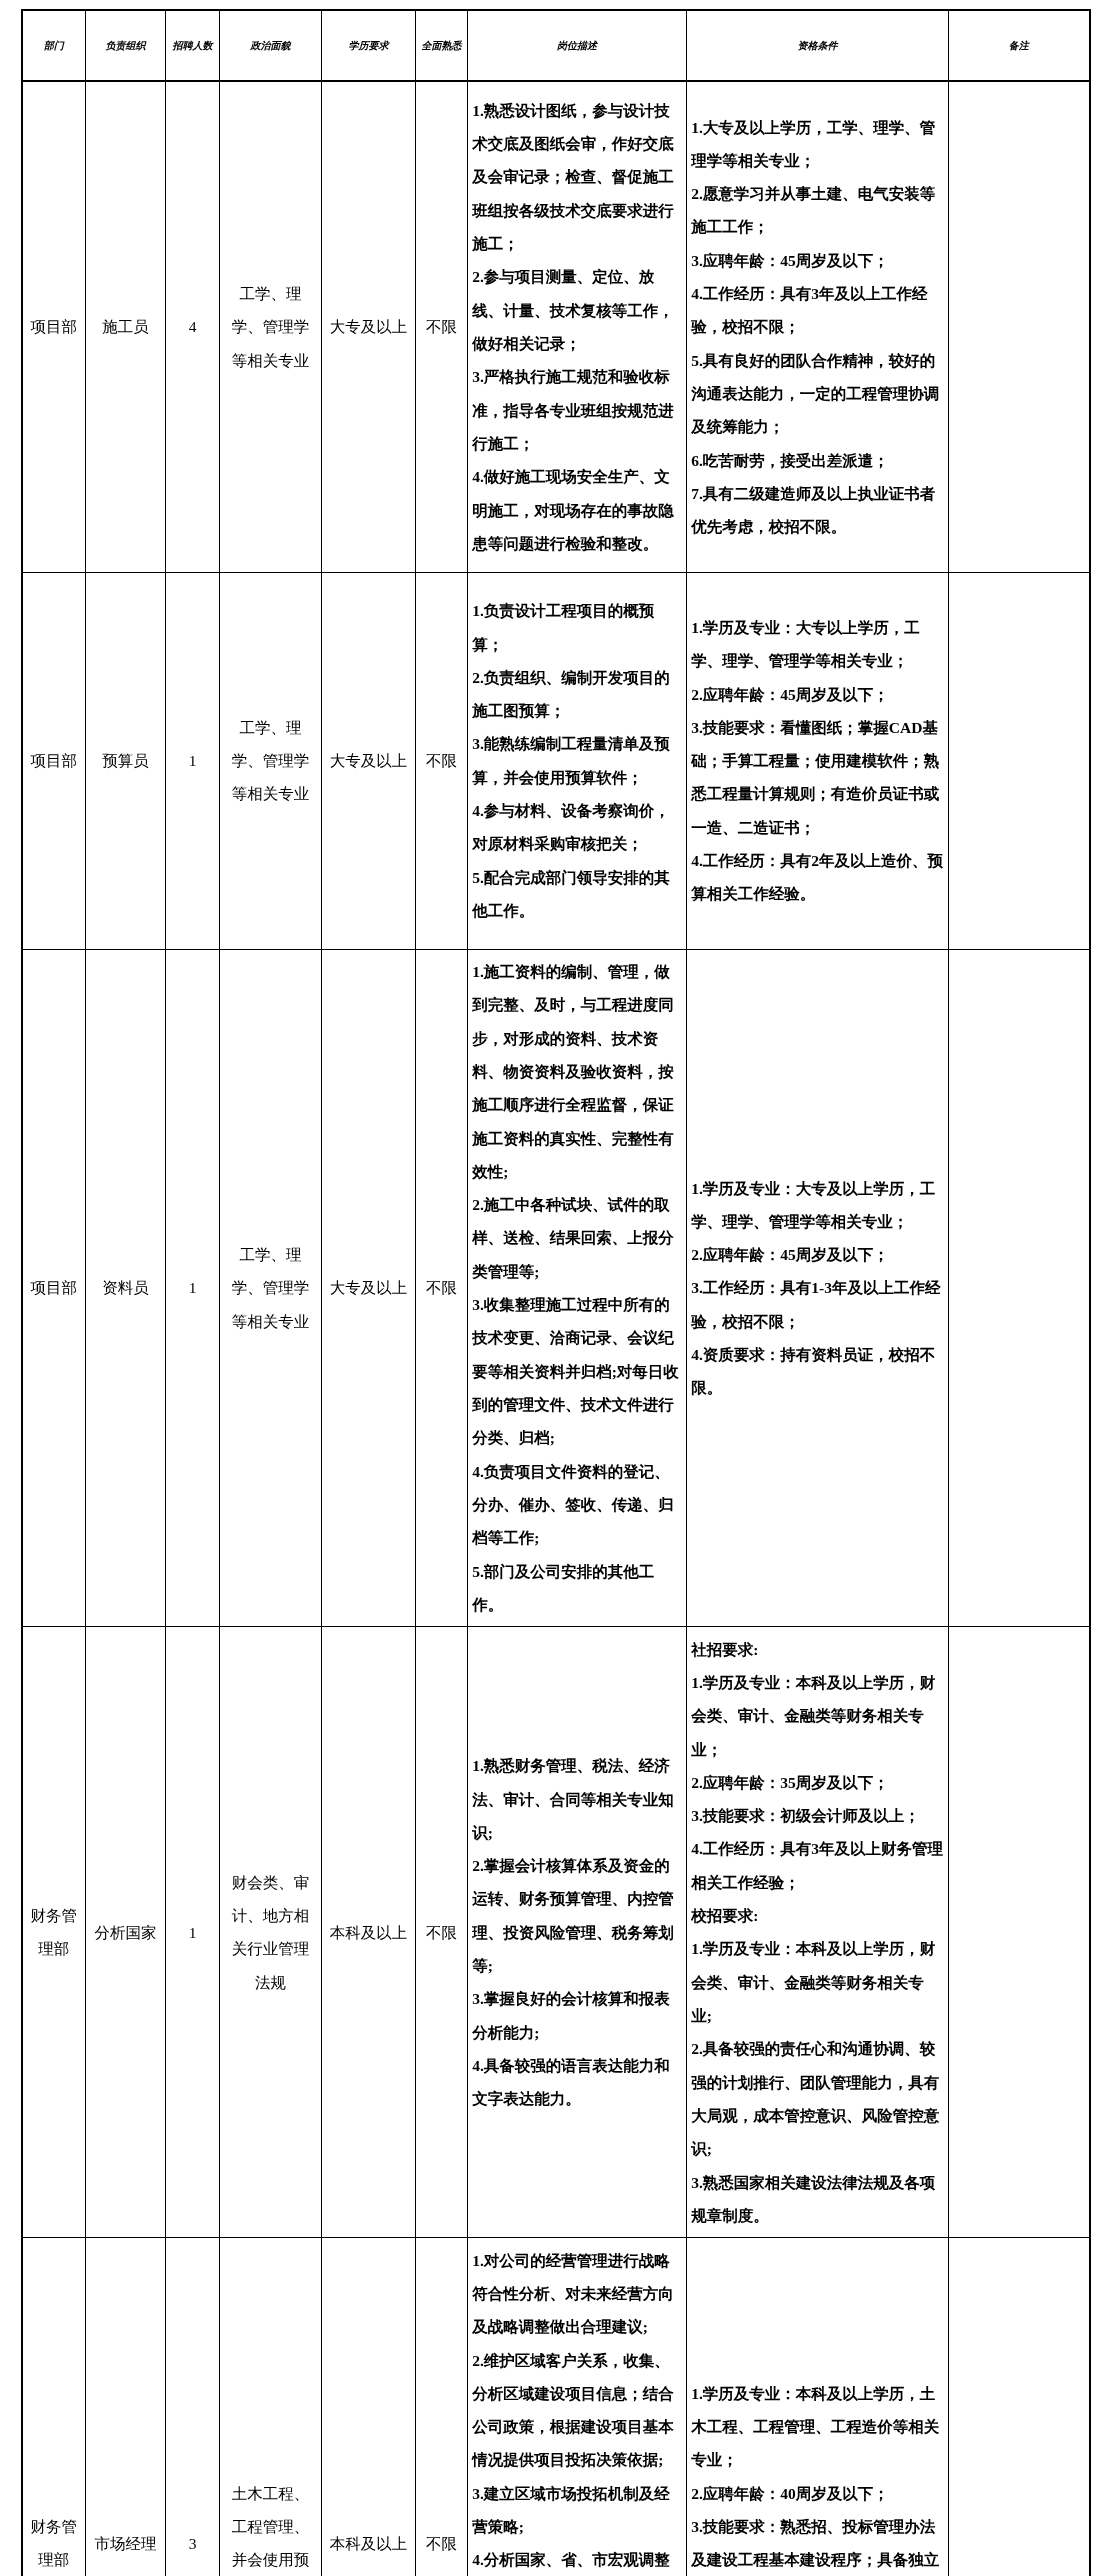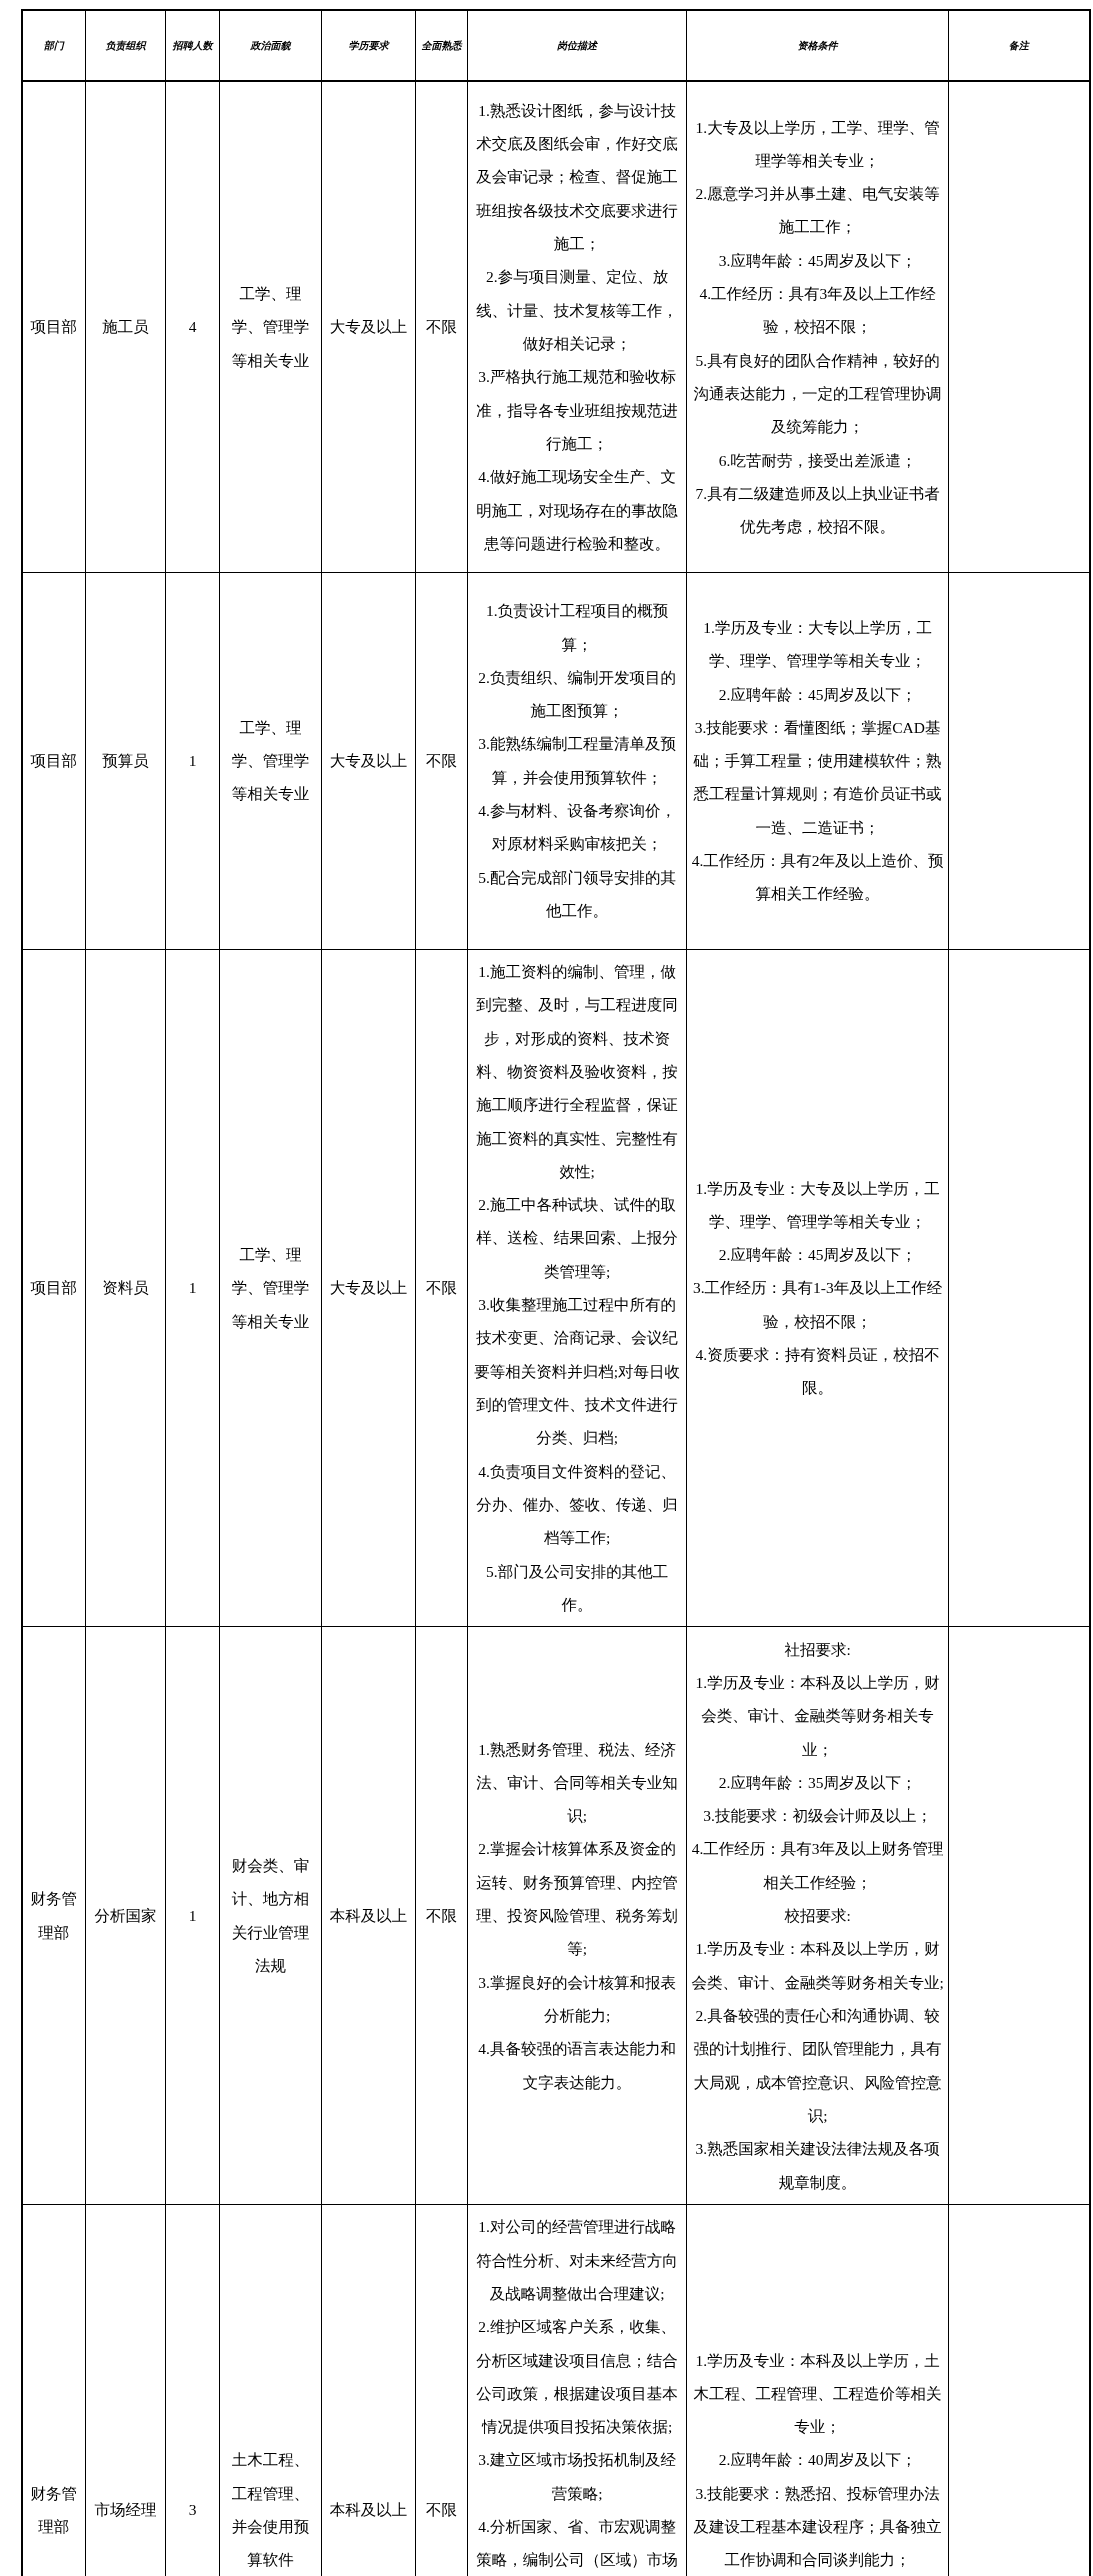--- a/index.html
+++ b/index.html
@@ -43,21 +43,22 @@
     padding: 1px 2.1px;
     font-style: italic;
   }
   td {
     font-size: 15.5px;
     line-height: 2.15;
     padding: 5.2px 4.1px;
   }
   td .multiline {
     white-space: pre-line;
-    text-align: center;
+    text-align: left;
+    font-weight: bold;
   }
   tbody tr:nth-child(1) { height: 491px; }
   tbody tr:nth-child(2) { height: 377px; }
   tbody tr:nth-child(3) { height: 624px; }
   tbody tr:nth-child(4) { height: 573px; }
   tbody tr:nth-child(5) { height: 585px; }
   tbody tr:nth-child(6) { height: 682px; }
   tbody tr:nth-child(7) { height: 379px; }
 </style>
 </head>

